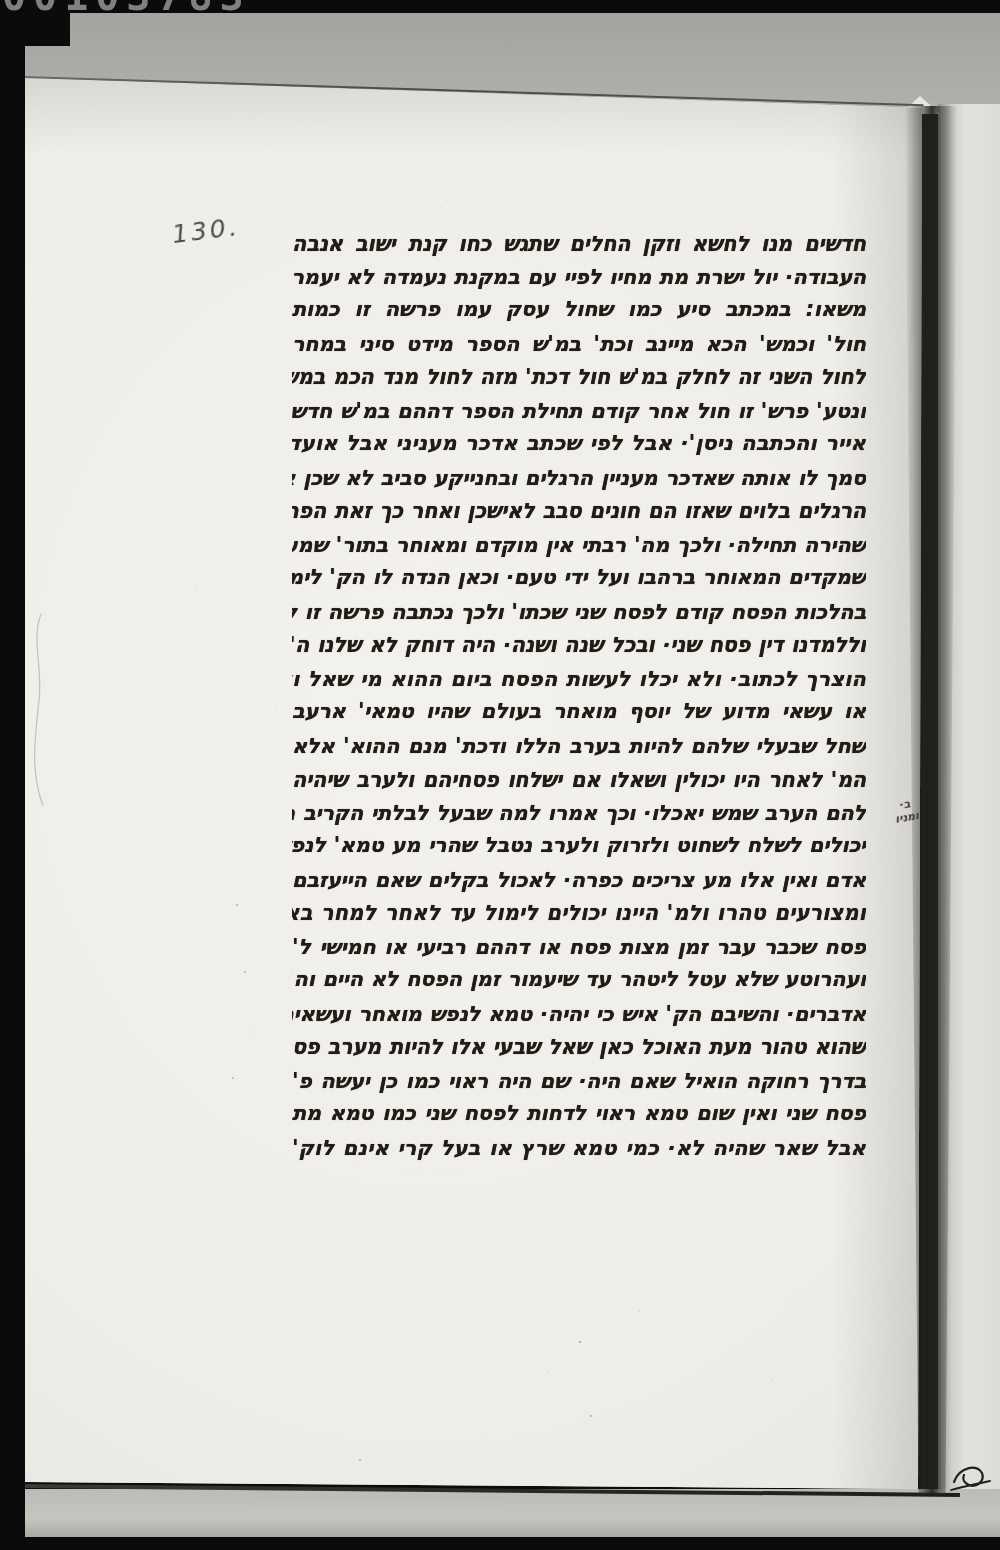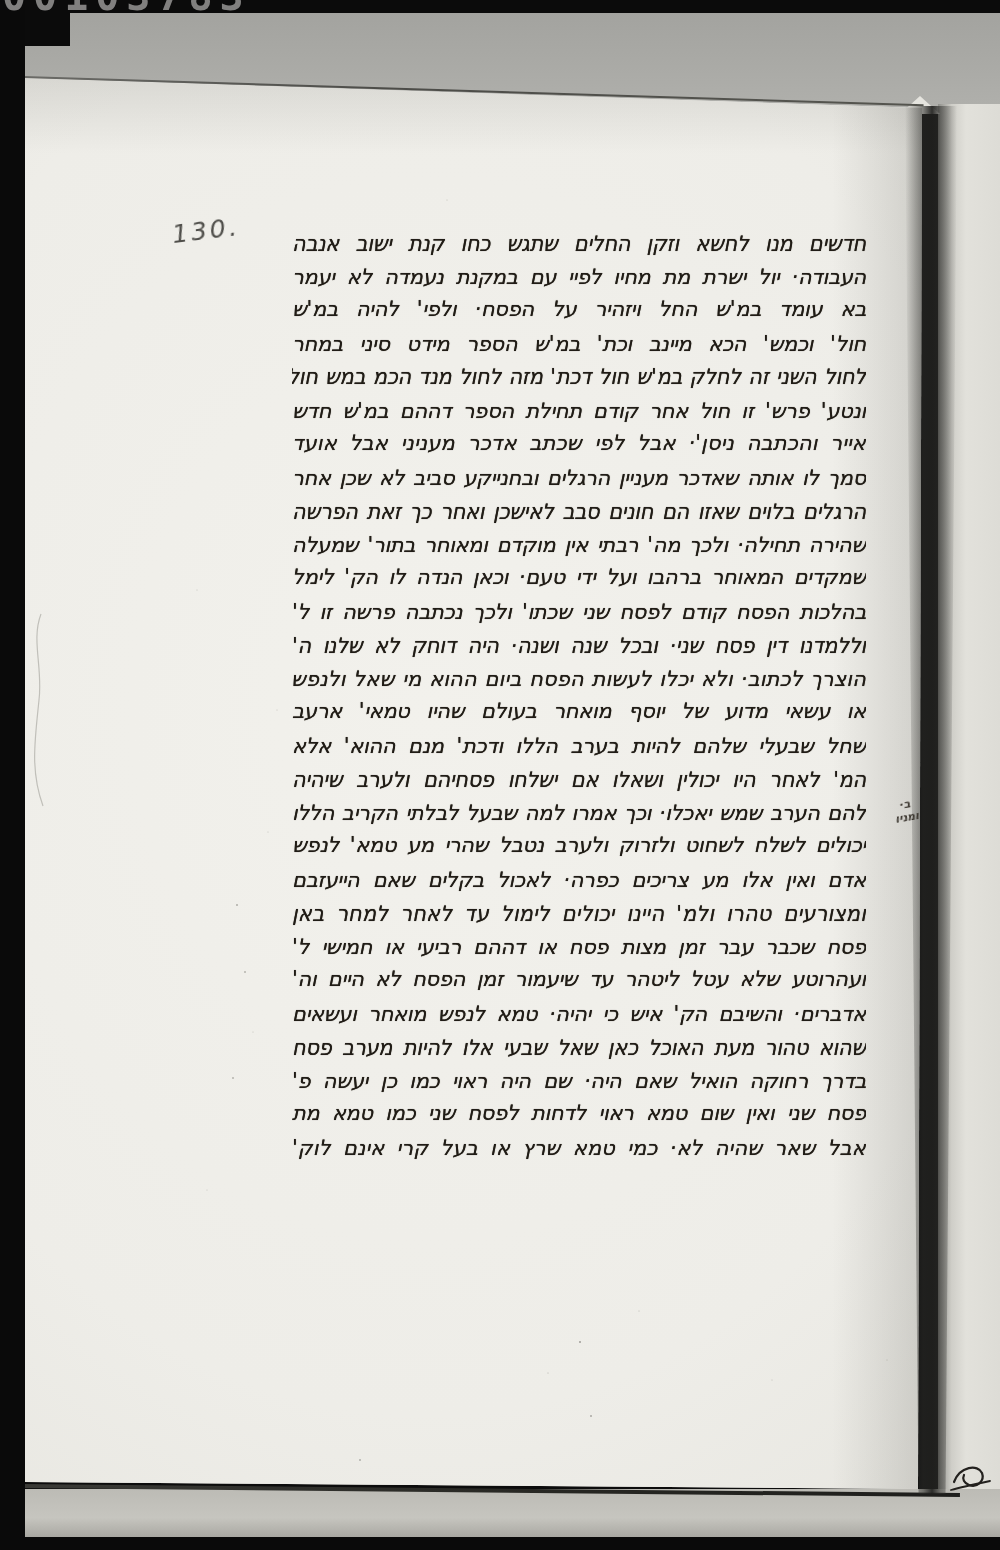--- a/index.html
+++ b/index.html
@@ -54,21 +54,21 @@
         612px 1241px 0 -1.5px #79786f,333px 1390px 0 -1px #80807a,745px 1310px 0 -1.5px #8a8982,
         960px 1415px 0 -1px #6b6a64,170px 520px 0 -1.5px #8f8e86,250px 640px 0 -1.5px #908f88,
         705px 170px 0 -1px #77766f,420px 130px 0 -1.5px #8c8b84,860px 1290px 0 -1.5px #8e8d86,
         180px 1120px 0 -1.5px #93928b,300px 1460px 0 -1px #87868f;}
 
   
   .folio-number{position:absolute;left:172px;top:216px;font-size:25px;color:#4f4e4a;
       font-style:italic;transform:rotate(-7deg);letter-spacing:3px;filter:blur(.3px);}
   .text-block{position:absolute;left:292px;top:227px;width:574px;direction:rtl;
       color:#201c16;filter:blur(.33px);}
-  .line{height:33.5px;line-height:33.5px;font-size:21px;font-weight:400;font-style:italic;
+  .line{height:33.5px;line-height:33.5px;font-size:21px;font-weight:700;font-style:italic;
       text-align:justify;text-align-last:justify;white-space:nowrap;overflow:hidden;
       word-spacing:1px;letter-spacing:-.3px;text-shadow:0 0 .7px #272219;}
   .line:nth-child(4n+1){transform:translateY(.8px) scaleY(1.02);}
   .line:nth-child(4n+3){transform:translateY(-.6px);}
   .line:nth-child(7n){letter-spacing:.1px;}
   .margin-note{position:absolute;left:884px;top:798px;width:44px;direction:rtl;
       font-size:11px;line-height:13px;color:#3b362f;font-style:italic;font-weight:700;
       transform:rotate(-10deg);text-align:center;filter:blur(.25px);}
   .quire-mark{position:absolute;left:950px;top:1460px;}
 </style>
@@ -91,21 +91,21 @@
 
   <svg class="crease" width="22" height="196" viewBox="0 0 22 196">
     <path d="M13,2 C3,28 15,56 11,88 C7,128 2,158 15,194" fill="none" stroke="#9b9a93" stroke-width="1.2"></path>
   </svg>
 
   <div class="folio-number">130.</div>
 
   <div class="text-block">
       <div class="line">חדשים מנו לחשא וזקן החלים שתגש כחו קנת ישוב אנבה</div>
       <div class="line">העבודה· יול ישרת מת מחיו לפיי עם במקנת נעמדה לא יעמר</div>
-      <div class="line">בא עומד במ'ש החל ויזהיר על הפסח· ולפי' להיה במ'ש</div>
+      <div class="line">משאו:  במכתב סיע כמו שחול עסק עמו פרשה זו כמות</div>
       <div class="line">חול' וכמש' הכא מיינב וכת' במ'ש הספר מידט סיני במחר</div>
       <div class="line">לחול השני זה לחלק במ'ש חול דכת' מזה לחול מנד הכמ במש חול</div>
       <div class="line">ונטע' פרש' זו חול אחר קודם תחילת הספר דההם במ'ש חדש</div>
       <div class="line">אייר והכתבה ניסן'· אבל לפי שכתב אדכר מעניני אבל אועד</div>
       <div class="line">סמך לו אותה שאדכר מעניין הרגלים ובחנייקע סביב לא שכן אחר</div>
       <div class="line">הרגלים בלוים שאזו הם חונים סבב לאישכן ואחר כך זאת הפרשה</div>
       <div class="line">שהירה תחילה· ולכך מה' רבתי אין מוקדם ומאוחר בתור' שמעלה</div>
       <div class="line">שמקדים המאוחר ברהבו ועל ידי טעם· וכאן הנדה לו הק' לימל</div>
       <div class="line">בהלכות הפסח קודם לפסח שני שכתו' ולכך נכתבה פרשה זו ל'</div>
       <div class="line">וללמדנו דין פסח שני· ובכל שנה ושנה· היה דוחק לא שלנו ה'</div>

